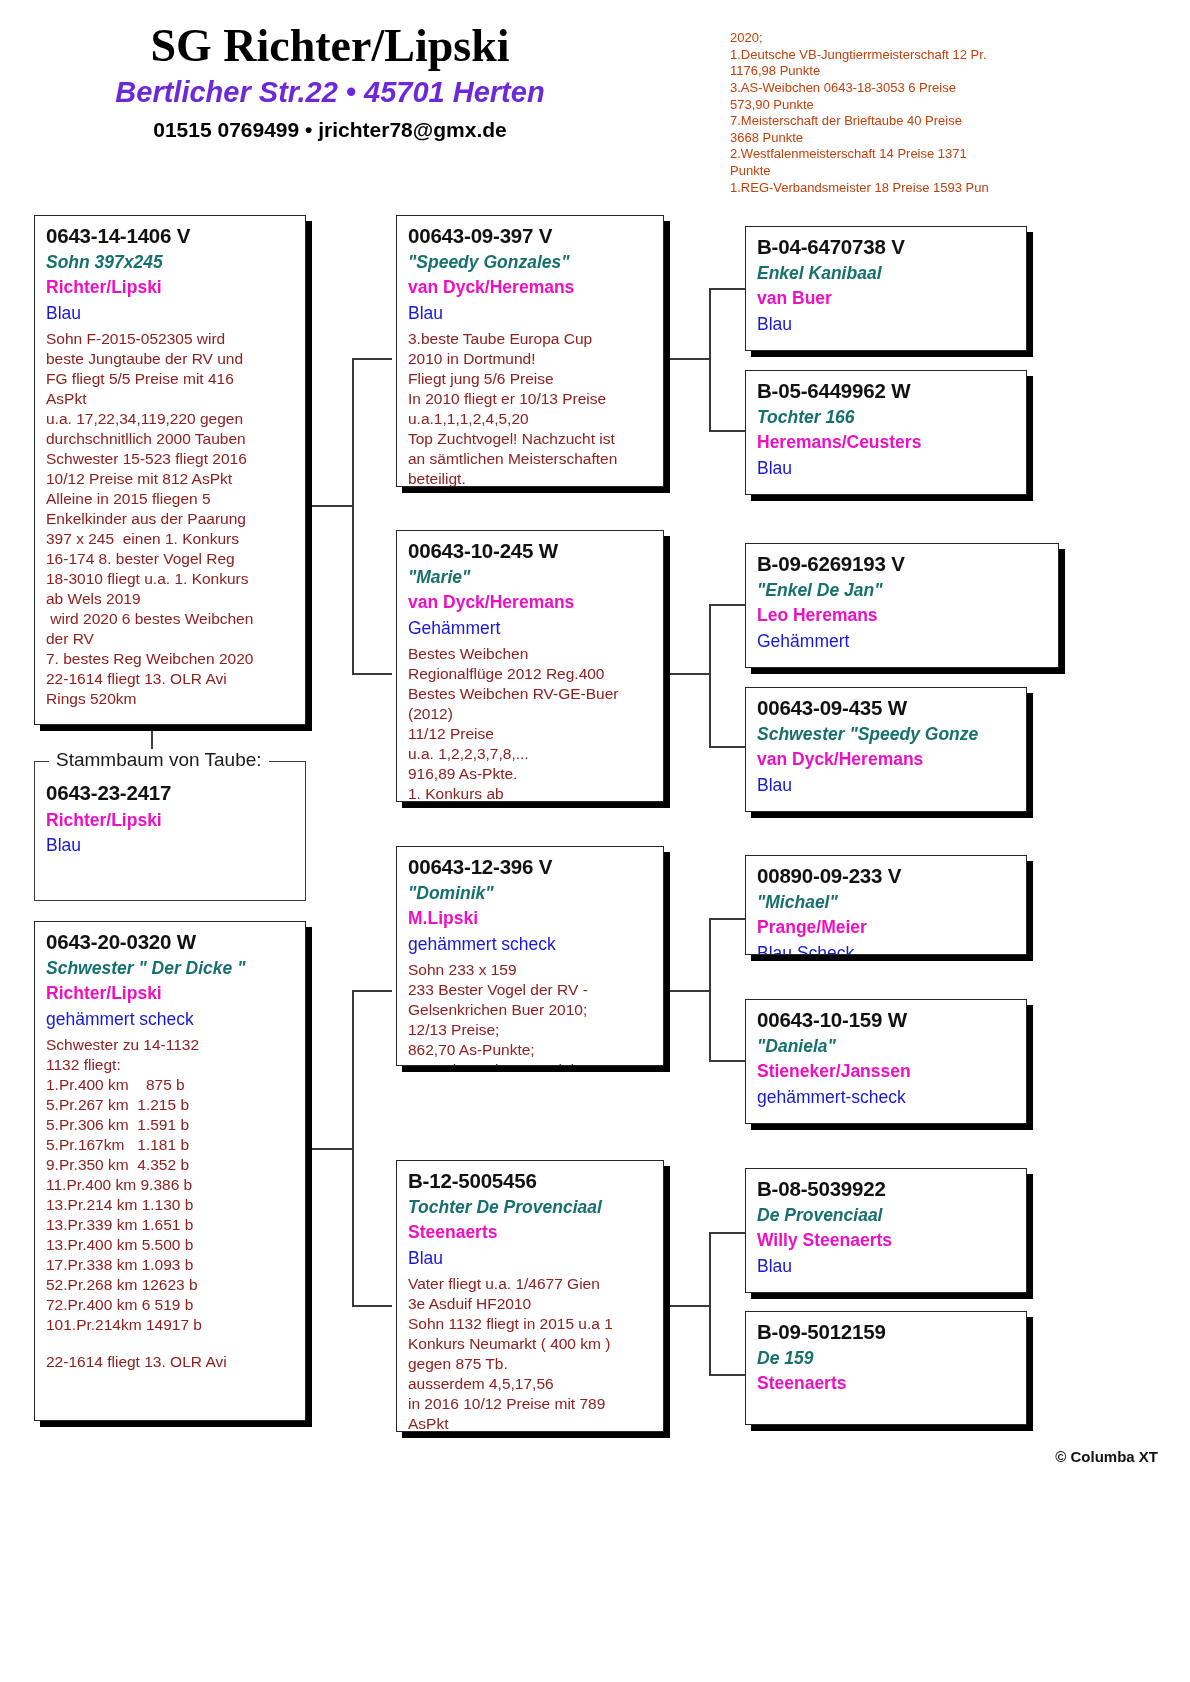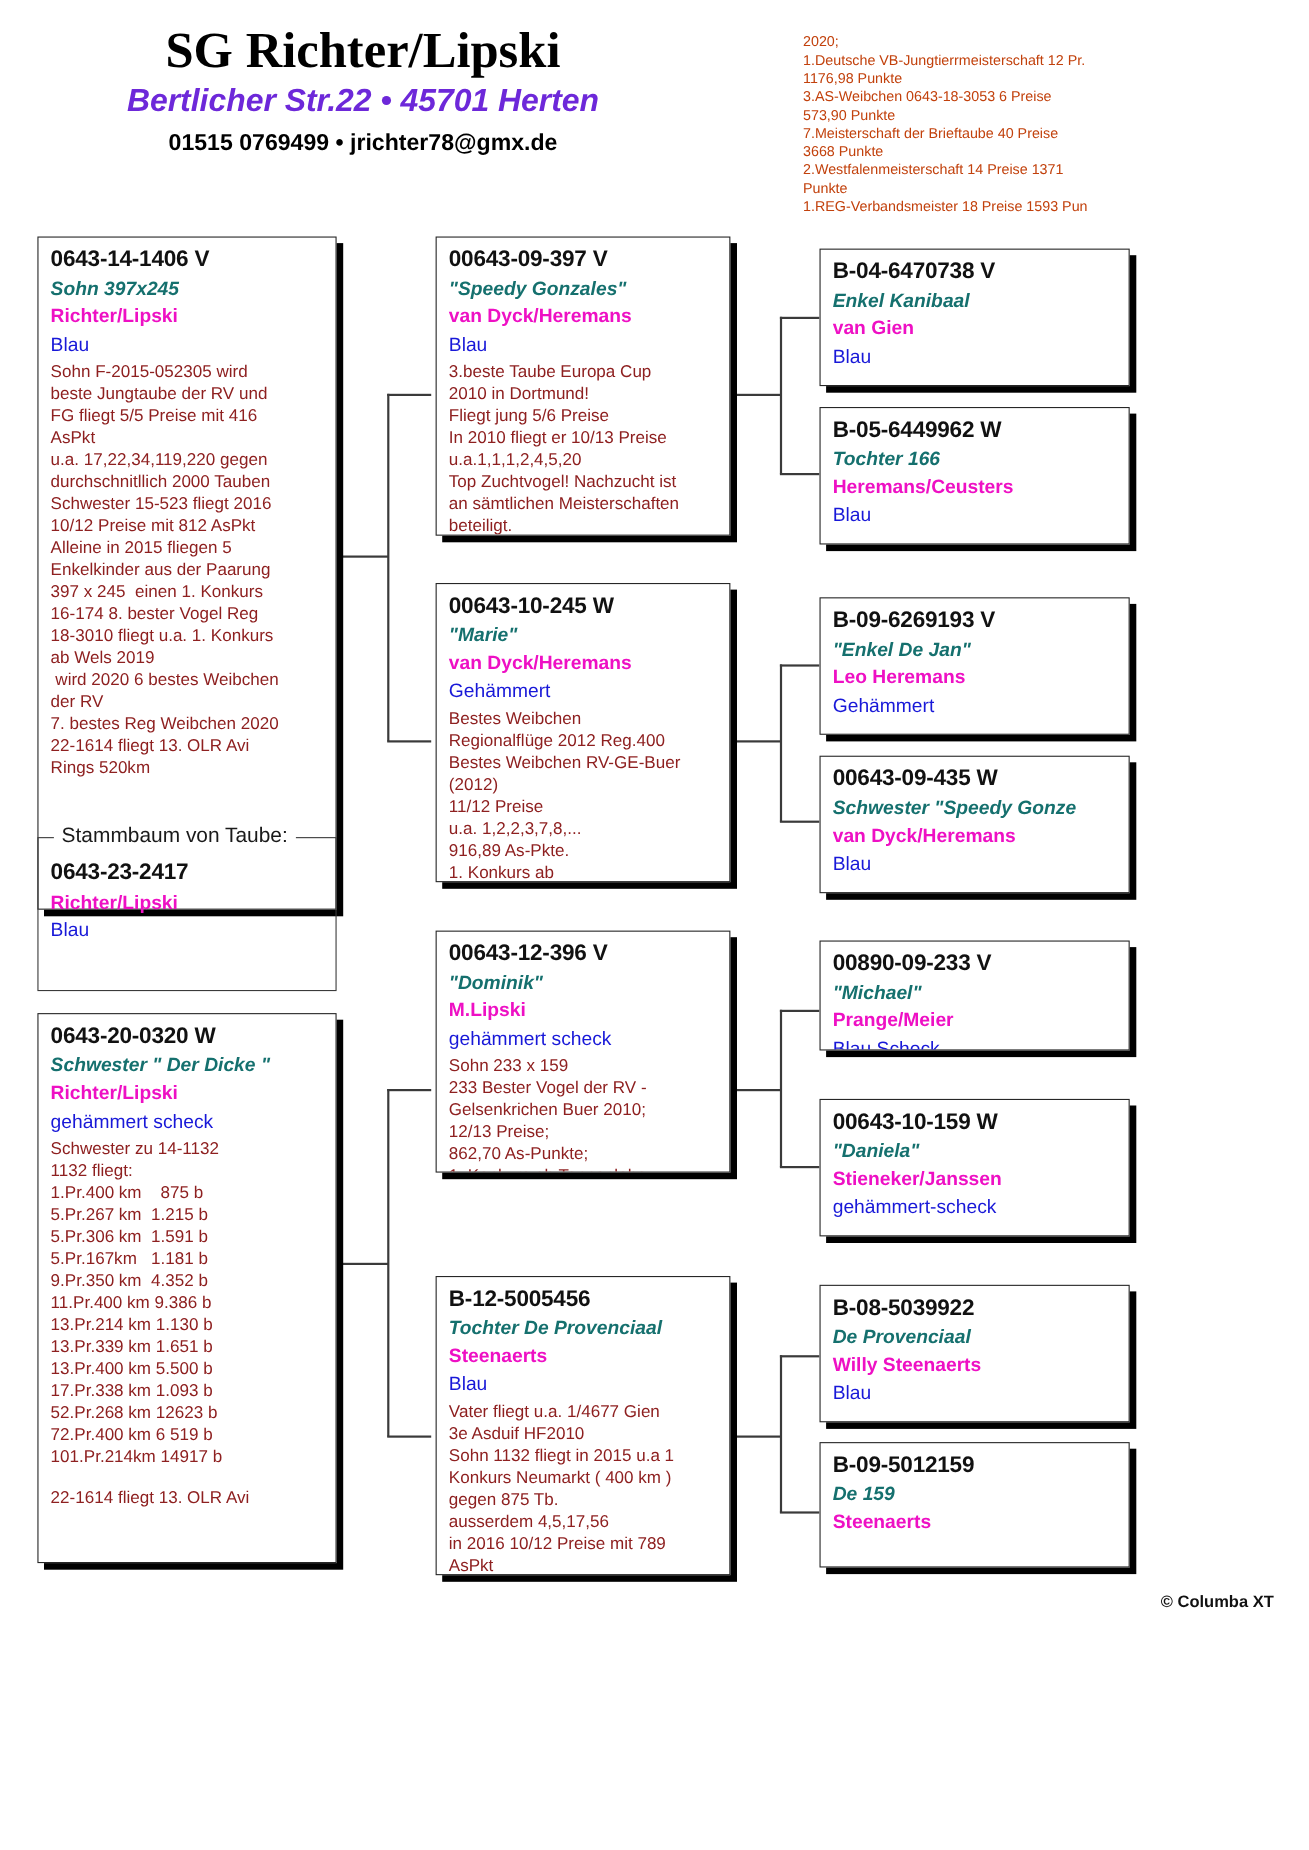--- a/index.html
+++ b/index.html
@@ -140,21 +140,21 @@
   <div class="ln lnh" style="left:660px;top:990px;width:50px;"></div>
   <div class="ln lnv" style="left:709px;top:918px;height:143px;"></div>
   <div class="ln lnh" style="left:709px;top:918px;width:36px;"></div>
   <div class="ln lnh" style="left:709px;top:1060px;width:36px;"></div>
 
   <div class="ln lnh" style="left:660px;top:1305px;width:50px;"></div>
   <div class="ln lnv" style="left:709px;top:1232px;height:143px;"></div>
   <div class="ln lnh" style="left:709px;top:1232px;width:36px;"></div>
   <div class="ln lnh" style="left:709px;top:1374px;width:36px;"></div>
 
-  <div class="box" style="left:34px;top:215px;width:272px;height:612px;">
+  <div class="box" style="left:34px;top:215px;width:272px;height:510px;">
     <div class="ring">0643-14-1406 V</div>
     <div class="nick">Sohn 397x245</div>
     <div class="owner">Richter/Lipski</div>
     <div class="colr">Blau</div>
     <div class="notes2">
       <div>Sohn F-2015-052305 wird</div>
       <div>beste Jungtaube der RV und</div>
       <div>FG fliegt 5/5 Preise mit 416</div>
       <div>AsPkt</div>
       <div>u.a. 17,22,34,119,220 gegen</div>
@@ -279,32 +279,32 @@
       <div>ausserdem 4,5,17,56</div>
       <div>in 2016 10/12 Preise mit 789</div>
       <div>AsPkt</div>
 
     </div>
   </div>
 
   <div class="box" style="left:745px;top:226px;width:282px;height:125px;">
     <div class="ring">B-04-6470738 V</div>
     <div class="nick">Enkel Kanibaal</div>
-    <div class="owner">van Gien</div>
+    <div class="owner">van Buer</div>
     <div class="colr">Blau</div>
   </div>
 
   <div class="box" style="left:745px;top:370px;width:282px;height:125px;">
     <div class="ring">B-05-6449962 W</div>
     <div class="nick">Tochter 166</div>
     <div class="owner">Heremans/Ceusters</div>
     <div class="colr">Blau</div>
   </div>
 
-  <div class="box" style="left:745px;top:543px;width:282px;height:125px;">
+  <div class="box" style="left:745px;top:543px;width:314px;height:125px;">
     <div class="ring">B-09-6269193 V</div>
     <div class="nick">"Enkel De Jan"</div>
     <div class="owner">Leo Heremans</div>
     <div class="colr">Gehämmert</div>
   </div>
 
   <div class="box" style="left:745px;top:687px;width:282px;height:125px;">
     <div class="ring">00643-09-435 W</div>
     <div class="nick">Schwester "Speedy Gonze</div>
     <div class="owner">van Dyck/Heremans</div>

